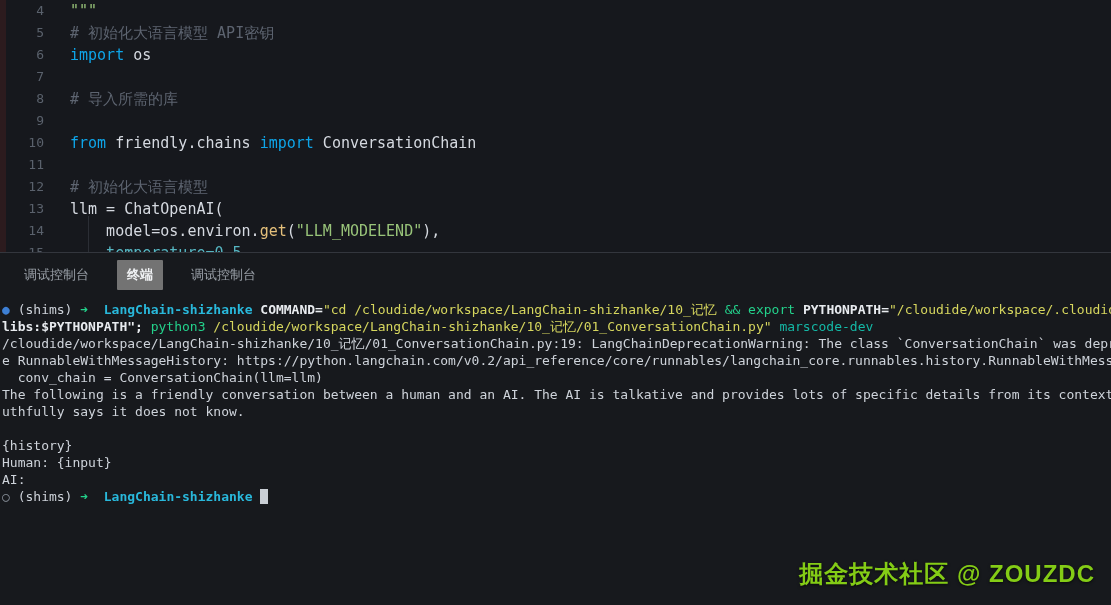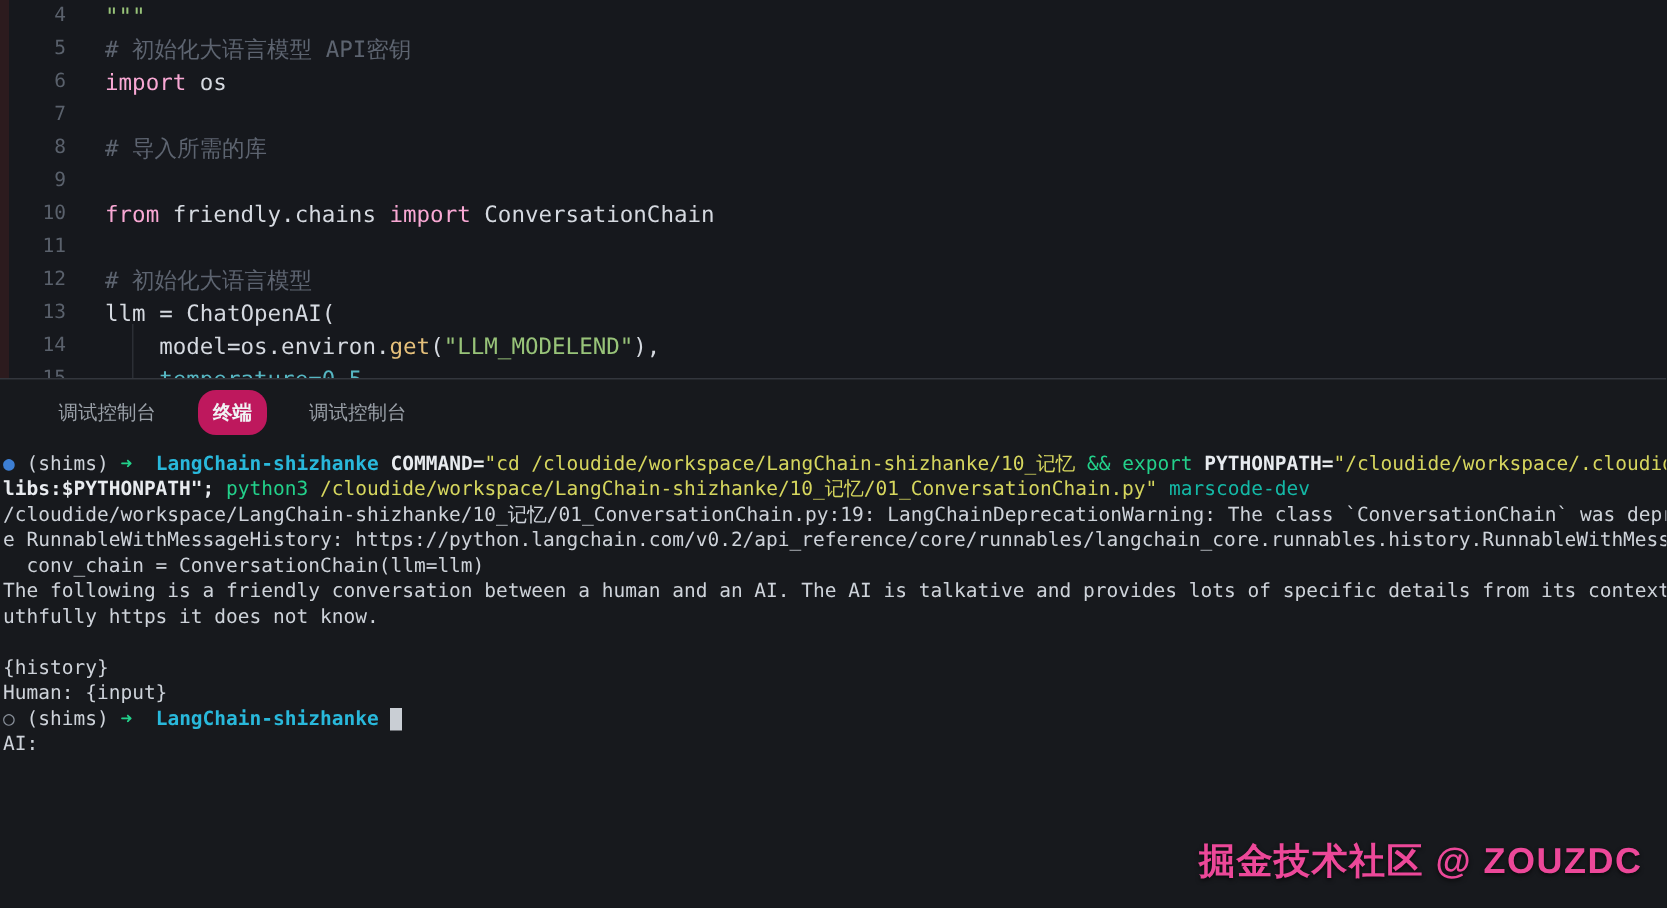--- a/index.html
+++ b/index.html
@@ -19,43 +19,43 @@
     position:absolute; left:0; top:0; width:6px; height:252px;
     background:#2c1b1e;
   }
   .code-line { display:flex; height:22px; line-height:22px; font-size:15px; white-space:pre; }
   .gutter {
     flex:0 0 44px; width:44px; text-align:right;
     color:#5a616c; font-size:13px;
   }
   .code-text { margin-left:26px; color:#d5d9e0; }
   .seg-plain   { color:#d5d9e0; }
-  .seg-keyword { color:#f9a8d4; }
+  .seg-keyword { color:#0ea5e9; }
   .seg-comment { color:#5d6470; }
   .seg-string  { color:#98c379; }
   .seg-func    { color:#e5c07b; }
   .seg-cyan    { color:#56b6c2; }
   .indent-guide {
     position:absolute; left:88px; top:216px; width:1px; height:36px;
     background:#2b2e35;
   }
 
   
   .panel {
     position:absolute; top:252px; left:0; width:1111px; height:353px;
     background:#17191d; border-top:1px solid #33363d;
   }
   .panel-tabs {
     height:44px; display:flex; align-items:center; gap:18px;
-    padding-left:4px;
-    font-family:"Liberation Sans", sans-serif; font-size:13px;margin-left:25px;
+    padding-left:14px;
+    font-family:"Liberation Sans", sans-serif; font-size:13px;
   }
   .panel-tab { color:#9aa0a8; padding:6px 10px; cursor:default; }
   .panel-tab.active {
-    background:#be185d; border-radius:12px; color:#f0f2f4; font-weight:bold;
+    background:#737373; border-radius:1px; color:#f0f2f4; font-weight:bold;
   }
 
   
   .terminal {
     position:absolute; top:45px; left:0; width:1111px; height:308px;
     overflow:hidden; padding:3px 0 0 2px;
   }
   .term-line { height:17px; line-height:17px; font-size:13px; white-space:pre; overflow:hidden; }
   .seg-tplain    { color:#ced3da; }
   .seg-bold      { color:#e8ebef; font-weight:bold; }
@@ -65,21 +65,21 @@
   .seg-teal      { color:#14b8a6; }
   .seg-blue-dot  { color:#3d7fd4; }
   .seg-gray-ring { color:#878e98; }
   .seg-cursor    { background:#c9ced4; color:transparent; }
 
   
   .watermark {
     position:absolute; right:16px; bottom:15px;
     font-family:"Liberation Sans", sans-serif;
     font-size:24px; font-weight:bold; letter-spacing:1px;
-    color:#ec4899; text-shadow:0 1px 3px rgba(0,0,0,.65);
+    color:#84cc16; text-shadow:0 1px 3px rgba(0,0,0,.65);
   }
 </style>
 </head>
 <body>
 
 <div class="editor">
   <div class="editor-strip"></div>
   <div id="editor-lines">
       <div class="code-line"><div class="gutter">4</div><div class="code-text"><span class="seg-string">"""</span></div></div>
       <div class="code-line"><div class="gutter">5</div><div class="code-text"><span class="seg-comment"># 初始化大语言模型 API密钥</span></div></div>
@@ -103,22 +103,22 @@
     <div class="panel-tab active">终端</div>
     <div class="panel-tab">调试控制台</div>
   </div>
   <div class="terminal" id="terminal-lines">
       <div class="term-line"><span class="seg-blue-dot">●</span><span class="seg-tplain"> (shims) </span><span class="seg-green">➜</span><span class="seg-tplain">  </span><span class="seg-cyan-bold">LangChain-shizhanke</span><span class="seg-tplain"> </span><span class="seg-bold">COMMAND=</span><span class="seg-yellow">"cd /cloudide/workspace/LangChain-shizhanke/10_记忆</span><span class="seg-tplain"> </span><span class="seg-green">&amp;&amp; export</span><span class="seg-tplain"> </span><span class="seg-bold">PYTHONPATH=</span><span class="seg-yellow">"/cloudide/workspace/.cloudide/extensions/ms-</span></div>
       <div class="term-line"><span class="seg-bold">libs:$PYTHONPATH"; </span><span class="seg-green">python3</span><span class="seg-tplain"> </span><span class="seg-yellow">/cloudide/workspace/LangChain-shizhanke/10_记忆/01_ConversationChain.py"</span><span class="seg-teal"> marscode-dev</span></div>
       <div class="term-line"><span class="seg-tplain">/cloudide/workspace/LangChain-shizhanke/10_记忆/01_ConversationChain.py:19: LangChainDeprecationWarning: The class `ConversationChain` was deprecated in Lang</span></div>
       <div class="term-line"><span class="seg-tplain">e RunnableWithMessageHistory: https://python.langchain.com/v0.2/api_reference/core/runnables/langchain_core.runnables.history.RunnableWithMessageHistory.html</span></div>
       <div class="term-line"><span class="seg-tplain">  conv_chain = ConversationChain(llm=llm)</span></div>
       <div class="term-line"><span class="seg-tplain">The following is a friendly conversation between a human and an AI. The AI is talkative and provides lots of specific details from its context. If the AI doe</span></div>
-      <div class="term-line"><span class="seg-tplain">uthfully https it does not know.</span></div>
+      <div class="term-line"><span class="seg-tplain">uthfully says it does not know.</span></div>
       <div class="term-line">&nbsp;</div>
       <div class="term-line"><span class="seg-tplain">{history}</span></div>
       <div class="term-line"><span class="seg-tplain">Human: {input}</span></div>
+      <div class="term-line"><span class="seg-tplain">AI:</span></div>
       <div class="term-line"><span class="seg-gray-ring">○</span><span class="seg-tplain"> (shims) </span><span class="seg-green">➜</span><span class="seg-tplain">  </span><span class="seg-cyan-bold">LangChain-shizhanke</span><span class="seg-tplain"> </span><span class="seg-cursor"> </span></div>
-      <div class="term-line"><span class="seg-tplain">AI:</span></div>
     </div>
 </div>
 
 <div class="watermark">掘金技术社区 @ ZOUZDC</div>
 
 </body></html>

